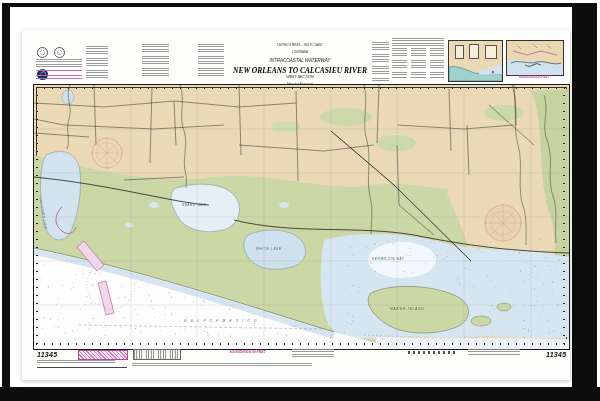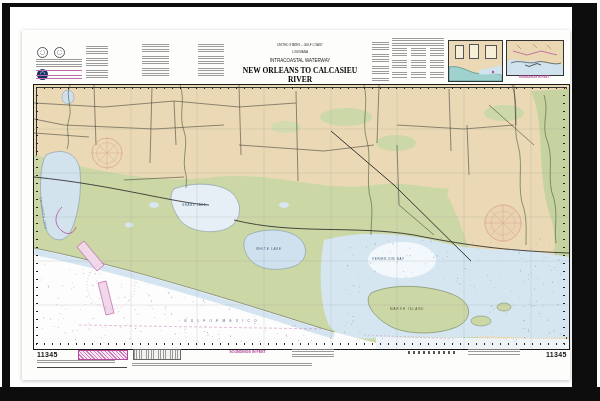--- a/index.html
+++ b/index.html
@@ -1,17 +1,17 @@
 <!DOCTYPE html>
 <html><head>
 <meta charset="utf-8">
 <style>
   html,body{margin:0;padding:0;background:#fff;width:600px;height:401px;overflow:hidden;
     font-family:"Liberation Sans",sans-serif;}
-  #canvas{position:relative;width:600px;height:401px;background:#ffffff;}
+  #canvas{position:relative;width:600px;height:401px;background:#ffffff;font-style:italic;}
   .abs{position:absolute;}
   
   .frame-left{left:2px;top:3px;width:8px;height:398px;background:#0d0d0d;}
   .frame-right{left:572px;top:3px;width:25px;height:398px;background:#0d0d0d;}
   .frame-top{left:2px;top:3px;width:595px;height:4px;background:#0d0d0d;}
   .frame-bottom{left:0;top:387px;width:600px;height:14px;background:#0d0d0d;}
   .paper{left:22px;top:30px;width:548px;height:350px;background:#fdfdfb;
     box-shadow:0 1px 4px rgba(0,0,0,.25);}
   
   .tt{font-size:6px;line-height:1.15;white-space:nowrap;color:#222;}

